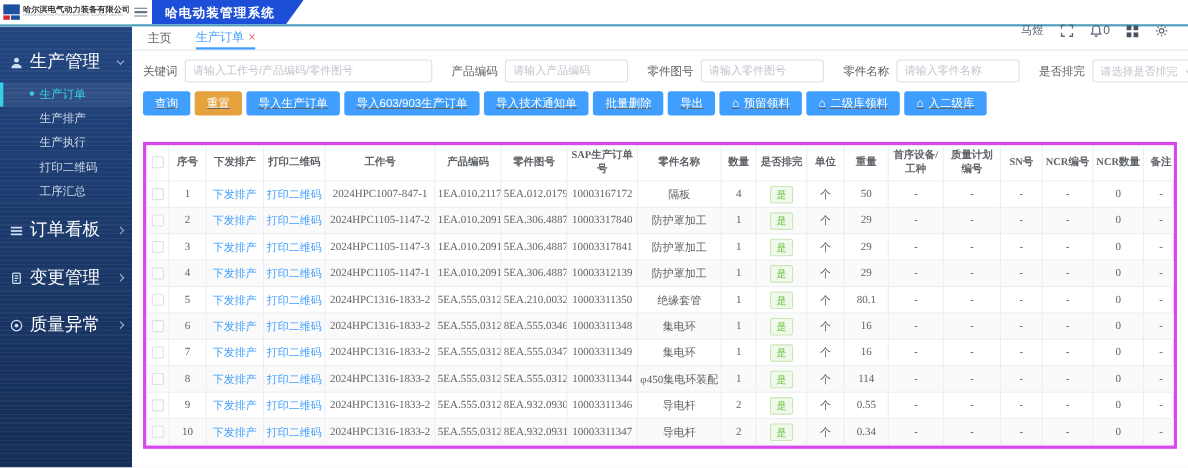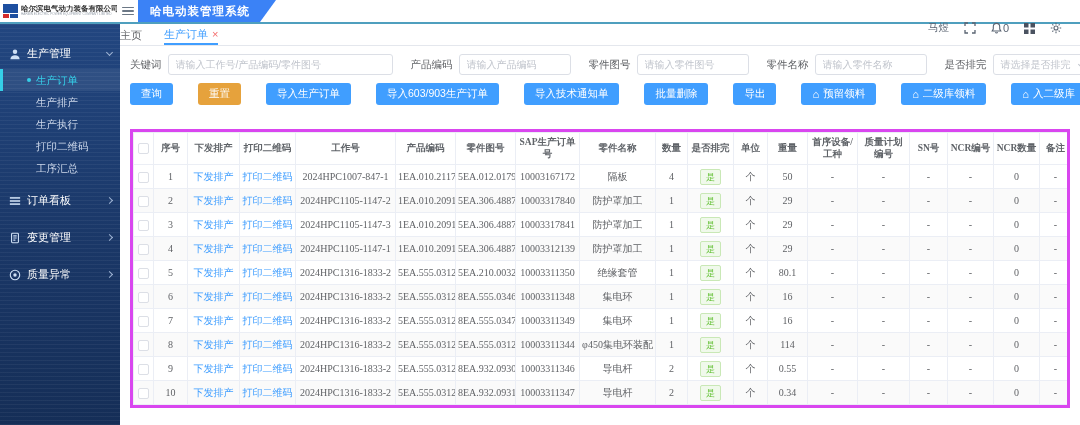--- a/index.html
+++ b/index.html
@@ -12,61 +12,61 @@
   .logo-box { width:120px; background:#fff; display:flex; align-items:center; padding:2px 3px; gap:3px; }
   .logo-mark { width:15px; height:14px; flex:none; position:relative; }
   .logo-mark .b1 { position:absolute; left:0; top:0; width:15px; height:9px; background:#1d4fa0; }
   .logo-mark .b2 { position:absolute; left:0; bottom:0; width:6px; height:4px; background:#d22c2c; }
   .logo-mark .b3 { position:absolute; left:7px; bottom:0; width:8px; height:4px; background:#1d4fa0; }
   .company-txt { line-height:1.05; overflow:hidden; }
   .company-cn { font-size:7.5px; font-weight:bold; color:#333; white-space:nowrap; }
   .company-en { font-size:3.5px; color:#9aa3ad; white-space:nowrap; transform:scale(.9); transform-origin:left; }
   .hamburger { width:16px; display:flex; flex-direction:column; justify-content:center; gap:2px; padding:0 2px; }
   .hamburger i { display:block; height:1.5px; background:#6b7785; border-radius:1px; }
-  .banner { margin-left:2px; background:#3b82f6; color:#fff; font-weight:bold; font-size:11.5px; display:flex; align-items:center; padding:0 26px 0 12px; letter-spacing:1px; clip-path:polygon(0 0,100% 0,calc(100% - 16px) 100%,0 100%); position:relative; }
+  .banner { margin-left:2px; background:#1d4ed8; color:#fff; font-weight:bold; font-size:11.5px; display:flex; align-items:center; padding:0 26px 0 12px; letter-spacing:1px; clip-path:polygon(0 0,100% 0,calc(100% - 16px) 100%,0 100%); position:relative; }
   .topbar-right { margin-left:auto; display:flex; align-items:center; gap:15px; padding-right:18px; color:#5a6472;margin-top:28px; }
   .topbar-right .uname { font-size:10.5px; }
   .tb-icon { display:inline-flex; align-items:center; gap:1px; color:#5a6472; }
   .tb-icon svg { display:block; }
 
   
   .main-row { flex:1; display:flex; min-height:0; }
 
   
   .sidebar { width:120px; flex:none; background:linear-gradient(180deg,#224680 0%,#1a3767 55%,#152e57 100%); position:relative; overflow:hidden; color:#d5deee; }
   .sidebar::before { content:""; position:absolute; inset:0; background:repeating-linear-gradient(0deg, rgba(255,255,255,.05) 0 1px, transparent 1px 4px); pointer-events:none; }
   .menu { position:relative; padding-top:8px; }
-  .m-head { display:flex; align-items:center; gap:6px; padding:8px 8px; color:#fff; font-size:11px; cursor:pointer; }
+  .m-head { display:flex; align-items:center; gap:6px; padding:8px 8px; color:#fff; font-size:16px; cursor:pointer; }
   .m-head .mi { width:13px; height:13px; display:inline-flex; align-items:center; justify-content:center; color:#cfe0f5; flex:none; }
   .m-head .ml { flex:1; white-space:nowrap; overflow:hidden; }
   .chev { width:5px; height:5px; border-right:1.3px solid #9fb4d4; border-bottom:1.3px solid #9fb4d4; flex:none; }
   .chev.down { transform:rotate(45deg); margin-top:-2px; }
   .chev.right { transform:rotate(-45deg); }
   .m-sub { position:relative; padding-left:36px; height:22px; line-height:22px; font-size:10.5px; color:#cdd8ea; white-space:nowrap; cursor:pointer; }
   .m-sub .dot { display:none; }
   .m-sub.active { color:#35cfe8; background:rgba(255,255,255,.07); }
   .m-sub.active::before { content:""; position:absolute; left:0; top:0; bottom:0; width:3px; background:#35cfe8; }
   .m-sub.active .dot { display:inline-block; width:4px; height:4px; border-radius:50%; background:#35cfe8; margin-right:5px; vertical-align:2px; margin-left:-9px; }
   .m-group { margin-top:6px; }
 
   
   .content { flex:1; min-width:0; background:#fff; display:flex; flex-direction:column; }
-  .tabstrip { height:22px; flex:none; border-bottom:1px solid #e4e7ed; display:flex; align-items:flex-end; gap:22px; font-size:11px; background:#fff; }
+  .tabstrip { height:22px; flex:none; border-bottom:1px solid #e4e7ed; display:flex; align-items:flex-end; padding-left:14px; gap:22px; font-size:11px; background:#fff; }
   .tab { height:21px; line-height:20px; color:#606266; cursor:pointer; display:inline-flex; align-items:center; }
   .tab.active { color:#409eff; border-bottom:2px solid #409eff; }
   .tab .close { color:#f56c6c; margin-left:4px; font-size:11px; line-height:10px; }
 
   .filters { display:flex; align-items:flex-start; padding:8px 10px 3px; gap:18px; flex:none; }
   .filter { display:flex; align-items:center; gap:6px; font-size:10.5px; color:#606266; white-space:nowrap; }
   .filter input { height:21px; border:1px solid #dcdfe6; border-radius:3px; padding:0 7px; font-size:10px; color:#606266; font-family:inherit; outline:none; }
   .filter input::placeholder { color:#c0c4cc; }
   .sel { height:21px; border:1px solid #dcdfe6; border-radius:3px; padding:0 20px 0 7px; font-size:10px; color:#c0c4cc; display:flex; align-items:center; position:relative; background:#fff; cursor:pointer; }
   .sel .chev { position:absolute; right:8px; top:8px; border-color:#c0c4cc; transform:rotate(45deg); margin-top:-1px; }
 
-  .toolbar { display:flex; align-items:center; padding:5px 10px 8px; gap:25px; flex:none; }
+  .toolbar { display:flex; align-items:center; padding:5px 10px 8px; gap:4px; flex:none;text-decoration:underline; }
   .btn { height:22px; border:none; border-radius:3px; color:#fff; font-size:10.5px; padding:0 11px; display:inline-flex; align-items:center; gap:4px; font-family:inherit; cursor:pointer; white-space:nowrap; }
   .btn.primary { background:#409eff; }
   .btn.warning { background:#e6a23c; }
   .btn .hico { font-size:11px; line-height:1; }
 
   
   .table-wrap { margin:16px 10px; flex:none; overflow:hidden; border:3px solid #d946ef;font-family:Liberation Serif, serif; }
   table { border-collapse:collapse; table-layout:fixed; width:938px; font-size:10px; color:#606266; }
   th,td { border:1px solid #ebeef5; text-align:center; overflow:hidden; white-space:nowrap; }
   th { height:32px; font-weight:bold; color:#5f6368; background:#fff; padding:1px 2px; line-height:1.25; white-space:normal; font-size:9.5px; }

